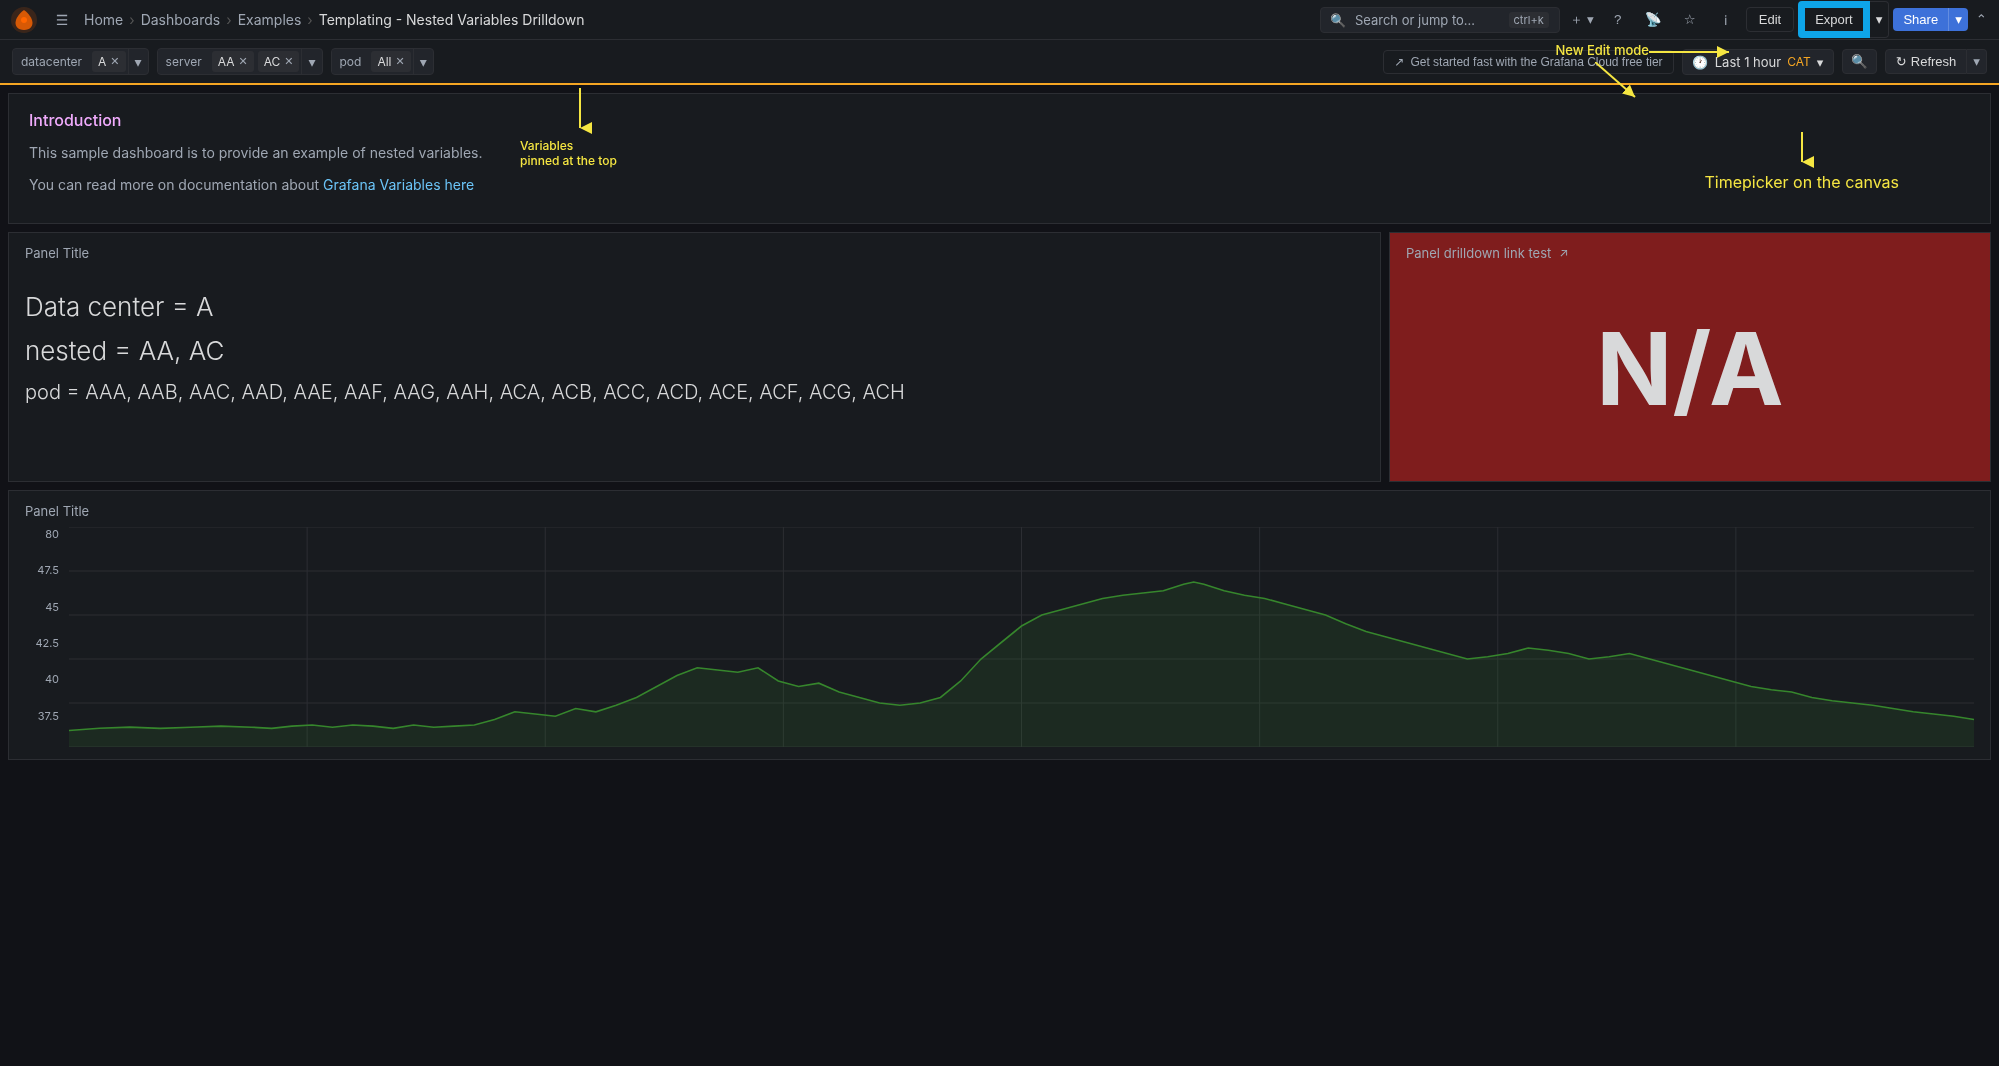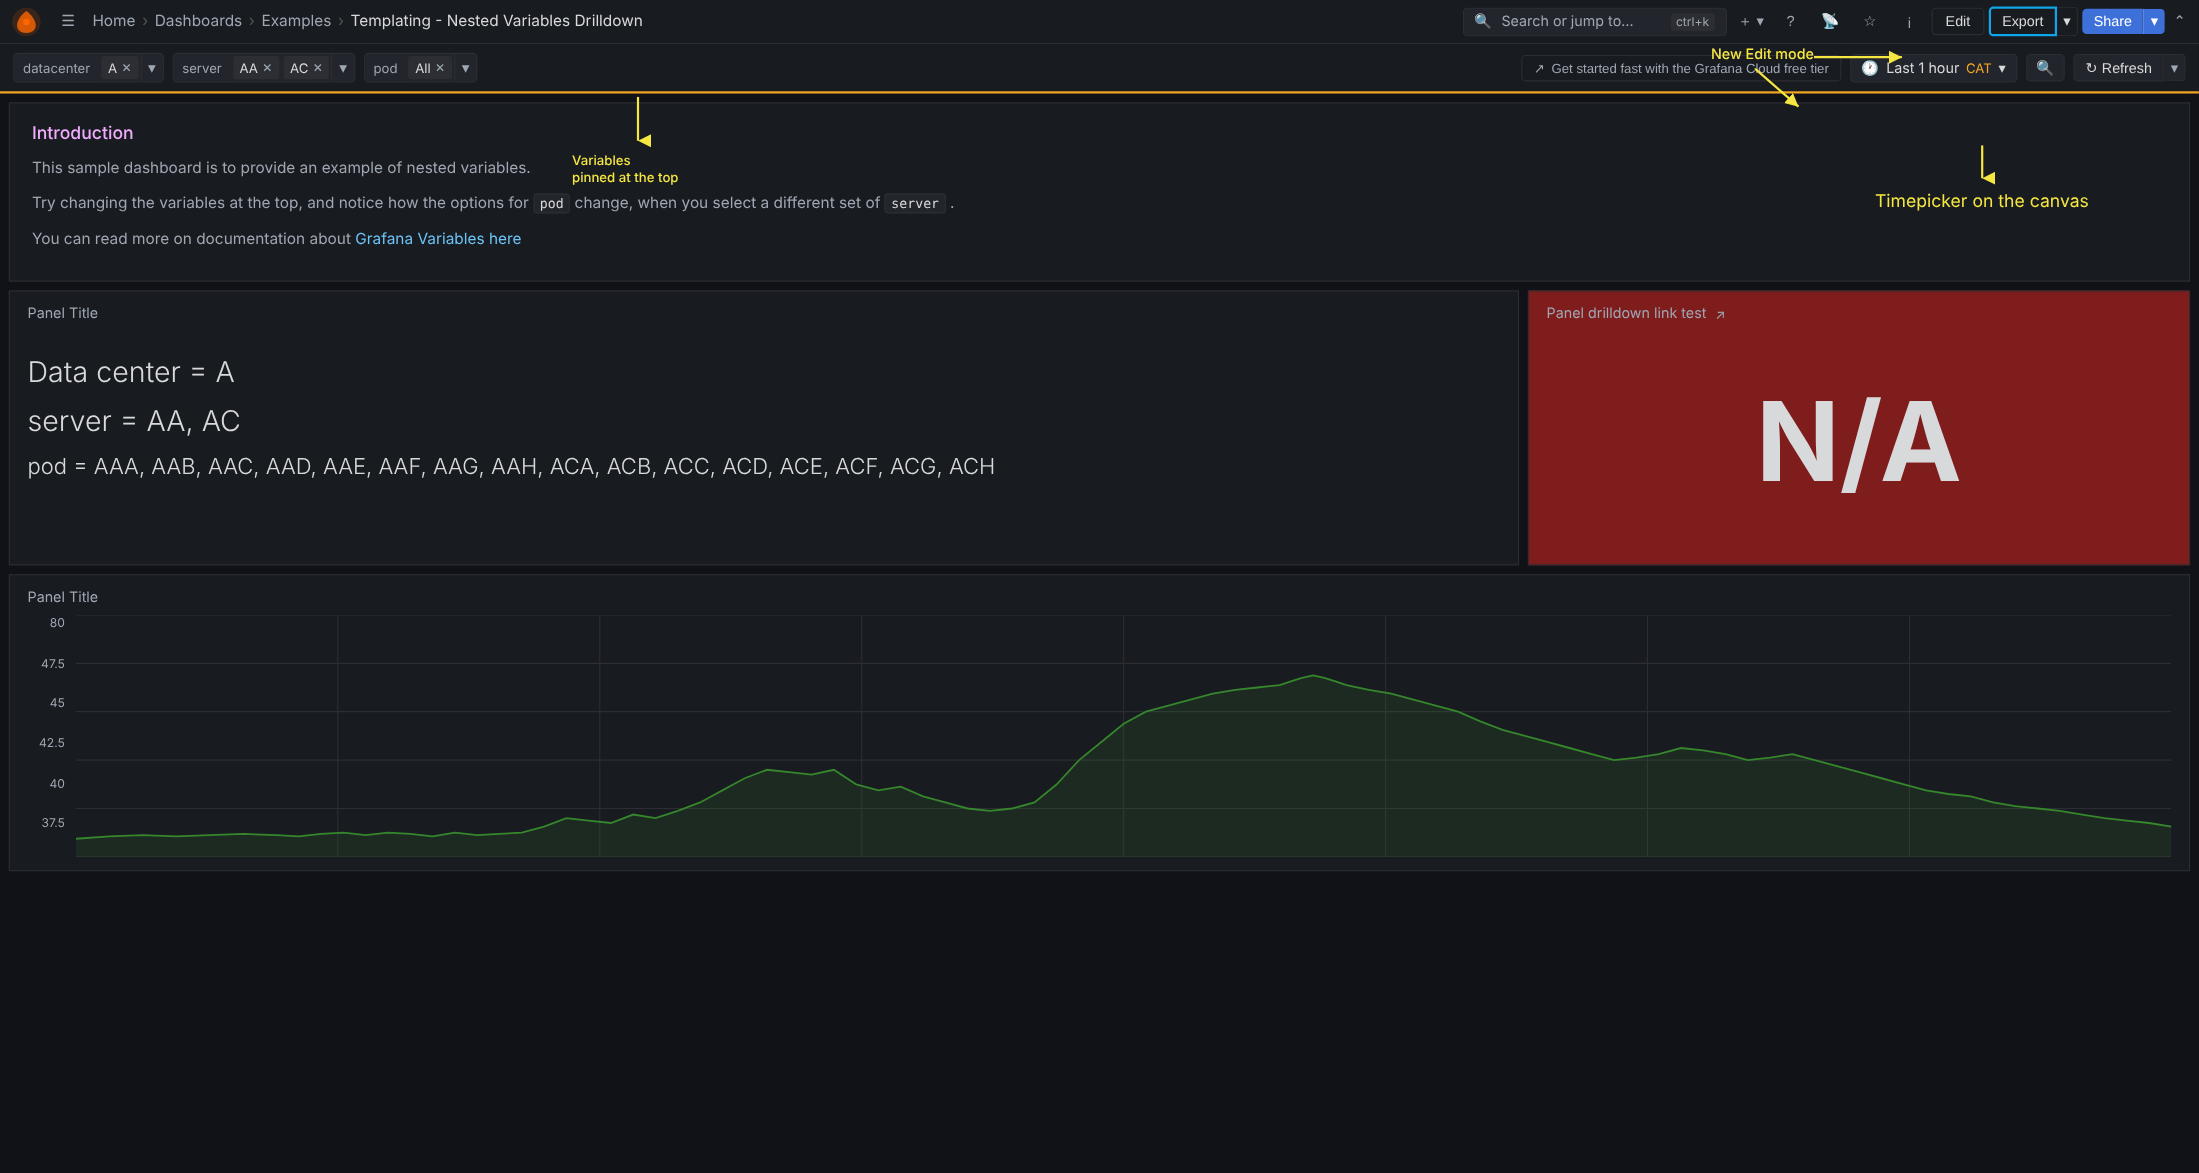--- a/index.html
+++ b/index.html
@@ -72,21 +72,21 @@
       background: transparent;
       border: 1px solid #2c2e33;
       color: #d8d9da;
       padding: 4px 12px;
       border-radius: 4px;
       cursor: pointer;
       font-size: 13px;
     }
     .btn-export {
       background: transparent;
-      border: 2px solid #0ea5e9;
+      border: 7px solid #0ea5e9;
       color: #d8d9da;
       padding: 4px 10px;
       border-radius: 4px 0 0 4px;
       cursor: pointer;
       font-size: 13px;
     }
     .btn-export-caret {
       background: transparent;
       border: 1px solid #2c2e33;
       border-left: none;
@@ -488,41 +488,34 @@
     </svg>
     <span>Timepicker on the canvas</span>
   </div>
 
   <div class="main-content">
 
     <div class="intro-panel">
       <h3>Introduction</h3>
       <p>This sample dashboard is to provide an example of nested variables.</p>
       <p>
-        <span>Try changing the variables at the top, and notice how the options for </span>
-        <code class="inline-code">pod</code>
-        <span> change, when you select a different set of </span>
-        <code class="inline-code">server</code>
-        <span>.</span>
-      </p>
-      <p>
         <span>You can read more on documentation about </span>
         <a class="intro-link">Grafana Variables here</a>
       </p>
     </div>
 
     <div class="panels-row">
 
       <div class="panel-left">
         <div class="panel-title-row">
           <span class="panel-title">Panel Title</span>
         </div>
         <div class="panel-data">
           <p>Data center = A</p>
-          <p>server = AA, AC</p>
+          <p>nested = AA, AC</p>
           <p style="font-size:20px;">pod = AAA, AAB, AAC, AAD, AAE, AAF, AAG, AAH, ACA, ACB, ACC, ACD, ACE, ACF, ACG, ACH</p>
         </div>
       </div>
 
       <div class="panel-right">
         <div class="panel-title-row">
           <span class="panel-title">Panel drilldown link test</span>
           <span class="panel-ext-icon">↗</span>
         </div>
         <div class="na-display">N/A</div>

